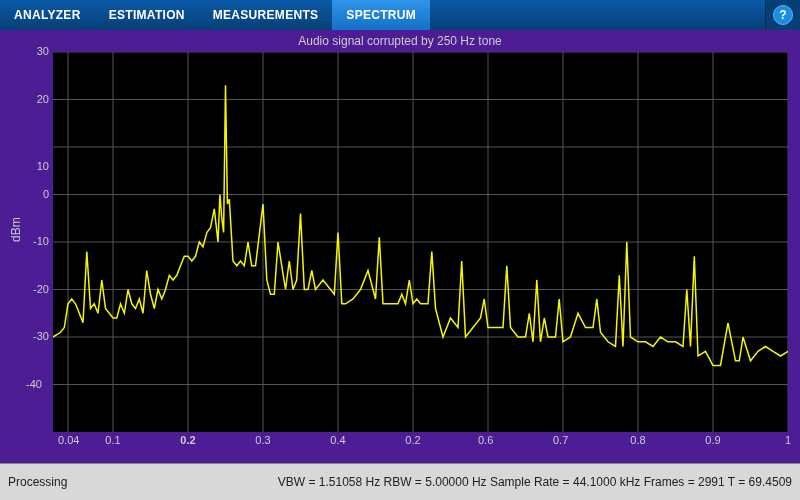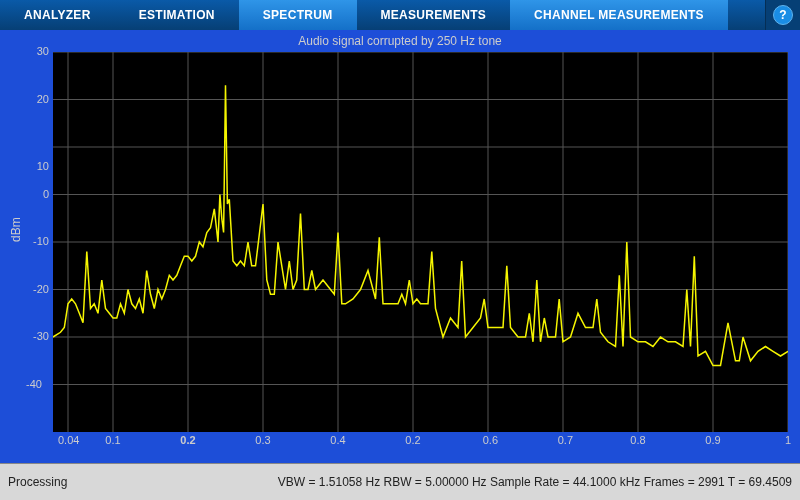--- a/index.html
+++ b/index.html
@@ -1,43 +1,42 @@
 <!DOCTYPE html>
 <html><head>
 <meta charset="utf-8">
 <style>
   html,body{margin:0;padding:0;width:800px;height:500px;background:#3a3a3a;font-family:Arial,Helvetica,sans-serif;overflow:hidden}
   .toolbar{height:30px;background:linear-gradient(#0a5aa8,#063f75);display:flex;align-items:stretch;color:#fff;font-size:12px;font-weight:bold}
-  .tb-item{padding:0 24px;display:flex;align-items:center;cursor:pointer;letter-spacing:0.3px}
+  .tb-item{padding:0 14px;display:flex;align-items:center;cursor:pointer;letter-spacing:0.3px}
   .tb-item.active{background:linear-gradient(#2f95e8,#1470c8)}
   .tb-spacer{flex:1}
   .help-btn{width:34px;background:#063f75;display:flex;align-items:center;justify-content:center;border-left:1px solid #052e55;cursor:pointer}
   .help-circle{width:18px;height:18px;border-radius:50%;background:#1a8de5;border:1px solid #60b3ed;color:#fff;display:flex;align-items:center;justify-content:center;font-size:12px;font-weight:bold}
-  .chart-area{position:relative;width:800px;height:448px;background:#1d4ed8}
+  .chart-area{position:relative;width:800px;height:448px;background:#4c1d95}
   .plot-title{position:absolute;left:0;right:0;top:4px;text-align:center;color:#ccc;font-size:12px}
   .plot-bg{position:absolute;left:53px;top:22px;width:735px;height:380px;background:#000}
   .ylabel{position:absolute;left:9px;top:212px;color:#ccc;font-size:12px;transform:rotate(-90deg);transform-origin:left top}
   .xlabel{position:absolute;left:0;right:0;top:418px;text-align:center;color:#ccc;font-size:12px}
   .tick{position:absolute;color:#ccc;font-size:11px}
   .statusbar{position:absolute;left:0;right:0;bottom:0;height:22px;background:#d8d8d8;border-top:1px solid #888;display:flex;align-items:center;color:#222;font-size:12px;padding:18px 8px;box-sizing:border-box}
   .st-left{flex:0 0 auto}
   .st-right{margin-left:auto;white-space:nowrap}
   svg.plot{position:absolute;left:53px;top:22px;width:735px;height:380px}
   .grid line{stroke:#555;stroke-width:1}
   .series{fill:none;stroke:#f5f500;stroke-width:1.5}
 </style>
 </head>
 <body>
 
 <div class="toolbar" id="toolbar">
     <div class="tb-item">ANALYZER</div>
     <div class="tb-item">ESTIMATION</div>
+    <div class="tb-item">MEASUREMENTS</div>
     <div class="tb-item active">SPECTRUM</div>
-    <div class="tb-item">MEASUREMENTS</div>
-    <div class="tb-item active">CHANNEL MEASUREMENTS</div>
     <div class="tb-spacer"></div>
     <div class="help-btn">
       <div class="help-circle">?</div>
     </div>
   </div>
 
 <div class="chart-area">
   <div class="plot-title">Audio signal corrupted by 250 Hz tone</div>
   <div class="ylabel">dBm</div>
   <div class="plot-bg"></div>
@@ -65,22 +64,22 @@
       </g>
     <path class="series" id="series0" d="M0.0 285.0 L7.5 280.3 L11.3 275.5 L15.0 251.8 L18.7 247.0 L22.5 251.8 L26.3 261.3 L30.0 270.8 L33.8 199.5 L37.5 256.5 L41.2 251.8 L45.0 261.3 L48.8 228.0 L52.5 256.5 L56.3 261.3 L60.0 266.0 L63.8 266.0 L67.5 251.8 L71.3 261.3 L75.0 237.5 L78.8 251.8 L82.5 256.5 L86.3 247.0 L90.0 261.3 L93.7 218.5 L97.5 242.3 L101.3 256.5 L105.0 237.5 L108.8 247.0 L112.5 237.5 L116.3 223.3 L120.0 228.0 L123.8 223.3 L127.5 213.8 L131.3 204.3 L135.0 204.3 L138.8 209.0 L142.5 204.3 L146.3 190.0 L150.0 194.8 L153.8 180.5 L157.5 175.8 L161.3 156.8 L165.0 190.0 L166.9 142.5 L168.8 166.3 L170.6 180.5 L172.5 33.3 L174.4 152.0 L176.3 147.2 L180.0 209.0 L183.8 213.8 L187.5 209.0 L191.3 213.8 L195.0 190.0 L198.7 213.8 L202.5 213.8 L210.0 152.0 L213.8 228.0 L217.5 242.3 L221.3 242.3 L225.0 190.0 L232.5 237.5 L236.3 209.0 L240.0 237.5 L243.7 228.0 L247.5 161.5 L251.3 237.5 L255.0 237.5 L258.8 218.5 L262.5 237.5 L270.0 228.0 L277.5 237.5 L281.3 242.3 L285.0 180.5 L288.8 251.8 L292.5 251.8 L300.0 247.0 L307.5 237.5 L315.0 218.5 L322.5 247.0 L326.3 185.3 L330.0 251.8 L337.5 251.8 L345.0 251.8 L348.8 242.3 L352.5 251.8 L356.3 228.0 L360.0 251.8 L363.8 247.0 L367.5 251.8 L375.0 251.8 L378.8 199.5 L382.5 256.5 L390.0 285.0 L397.5 266.0 L405.0 275.5 L408.7 209.0 L412.5 285.0 L420.0 275.5 L427.5 266.0 L431.2 247.0 L435.0 275.5 L438.7 275.5 L442.5 275.5 L450.0 275.5 L453.8 213.8 L457.5 275.5 L465.0 285.0 L472.5 285.0 L476.3 261.3 L480.0 289.8 L483.8 228.0 L487.5 289.8 L491.3 266.0 L495.0 285.0 L502.5 285.0 L506.2 247.0 L510.0 289.8 L517.5 285.0 L525.0 261.3 L532.5 275.5 L540.0 275.5 L543.8 247.0 L547.5 280.3 L555.0 289.8 L562.5 294.5 L566.3 223.3 L570.0 294.5 L573.8 190.0 L577.5 285.0 L585.0 289.8 L592.5 289.8 L600.0 294.5 L607.5 285.0 L615.0 289.8 L622.5 289.8 L630.0 294.5 L633.8 237.5 L637.5 294.5 L641.3 204.3 L645.0 304.0 L652.5 299.3 L660.0 313.5 L667.5 313.5 L675.0 270.8 L682.5 308.8 L686.3 308.8 L690.0 285.0 L697.5 308.8 L705.0 299.3 L712.5 294.5 L720.0 299.3 L727.5 304.0 L735.0 299.3 "></path>
   </svg>
   <div id="ticks">
       <div class="tick" style="left: 58px; top: 404px; width: 20px; text-align: center;">0.04</div>
       <div class="tick" style="left: 103px; top: 404px; width: 20px; text-align: center;">0.1</div>
       <div class="tick" style="left: 178px; top: 404px; width: 20px; text-align: center; font-weight: bold;">0.2</div>
       <div class="tick" style="left: 253px; top: 404px; width: 20px; text-align: center;">0.3</div>
       <div class="tick" style="left: 328px; top: 404px; width: 20px; text-align: center;">0.4</div>
       <div class="tick" style="left: 403px; top: 404px; width: 20px; text-align: center;">0.2</div>
-      <div class="tick" style="left: 478px; top: 404px; width: 20px; text-align: right;">0.6</div>
-      <div class="tick" style="left: 553px; top: 404px; width: 20px; text-align: right;">0.7</div>
+      <div class="tick" style="left: 478px; top: 404px; width: 20px; text-align: left;">0.6</div>
+      <div class="tick" style="left: 553px; top: 404px; width: 20px; text-align: left;">0.7</div>
       <div class="tick" style="left: 628px; top: 404px; width: 20px; text-align: center;">0.8</div>
       <div class="tick" style="left: 703px; top: 404px; width: 20px; text-align: center;">0.9</div>
       <div class="tick" style="left: 778px; top: 404px; width: 20px; text-align: center;">1</div>
       <div class="tick" style="right: 751px; top: 347.5px; text-align: center; width: 30px;">-40</div>
       <div class="tick" style="right: 751px; top: 300px; text-align: right; width: 30px;">-30</div>
       <div class="tick" style="right: 751px; top: 252.5px; text-align: right; width: 30px;">-20</div>
       <div class="tick" style="right: 751px; top: 205px; text-align: right; width: 30px;">-10</div>
       <div class="tick" style="right: 751px; top: 157.5px; text-align: right; width: 30px;">0</div>
       <div class="tick" style="right: 751px; top: 110px; text-align: right; width: 30px; margin-top: 20px;">10</div>
       <div class="tick" style="right: 751px; top: 62.5px; text-align: right; width: 30px;">20</div>

